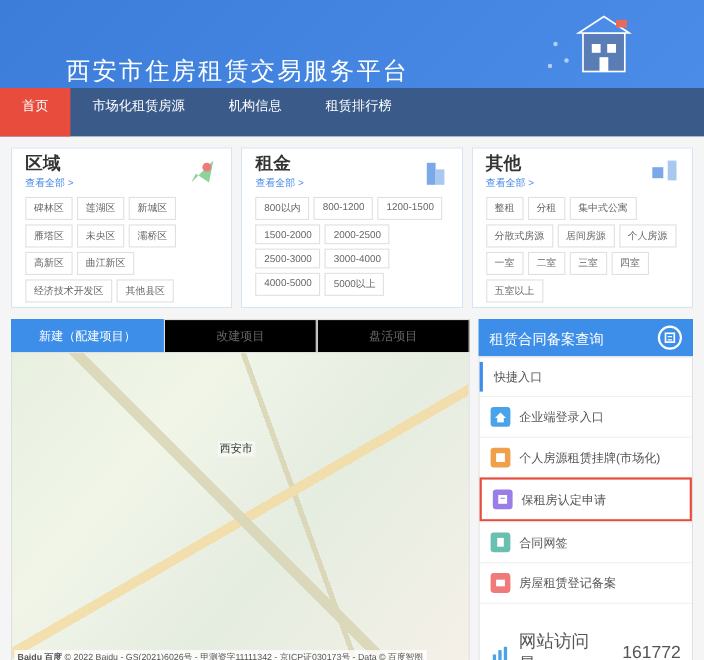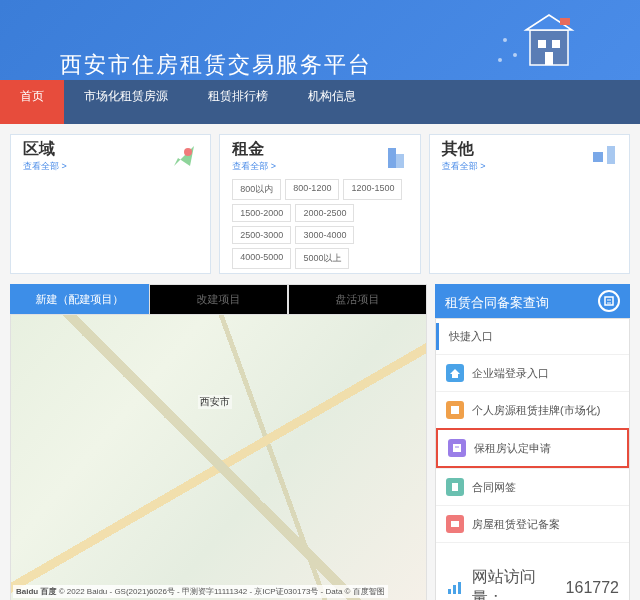--- a/index.html
+++ b/index.html
@@ -55,36 +55,48 @@
     <rect x="70" y="8" width="10" height="7" fill="#e86a5a"></rect>
     <circle cx="15" cy="30" r="2" fill="#fff" opacity="0.6"></circle>
     <circle cx="25" cy="45" r="2" fill="#fff" opacity="0.6"></circle>
     <circle cx="10" cy="50" r="2" fill="#fff" opacity="0.6"></circle>
   </svg>
 </div>
 
 <div class="nav">
   <div class="nav-item active">首页</div>
   <div class="nav-item">市场化租赁房源</div>
+  <div class="nav-item">机构信息</div>
   <div class="nav-item">租赁排行榜</div>
-  <div class="nav-item">机构信息</div>
 </div>
 
 <div class="content">
   <div class="filter-row">
     <div class="filter-card">
       <div class="filter-head">
         <div>
           <div class="filter-title">区域</div>
           <div class="filter-sub">查看全部 &gt;</div>
         </div>
         <svg width="28" height="28">
             <polygon points="4,24 24,4 20,24 8,16" fill="#8ed49a"></polygon>
             <circle cx="18" cy="10" r="4" fill="#f07a7a"></circle>
           </svg>
+      </div>
+      <div class="chips">
+        <span class="chip">碑林区</span>
+        <span class="chip">莲湖区</span>
+        <span class="chip">新城区</span>
+        <span class="chip">雁塔区</span>
+        <span class="chip">未央区</span>
+        <span class="chip">灞桥区</span>
+        <span class="chip">高新区</span>
+        <span class="chip">曲江新区</span>
+        <span class="chip">经济技术开发区</span>
+        <span class="chip">其他县区</span>
       </div>
     </div>
     <div class="filter-card">
       <div class="filter-head">
         <div>
           <div class="filter-title">租金</div>
           <div class="filter-sub">查看全部 &gt;</div>
         </div>
         <svg width="28" height="28">
             <rect x="8" y="6" width="8" height="20" fill="#7aa8e8"></rect>
@@ -107,20 +119,33 @@
       <div class="filter-head">
         <div>
           <div class="filter-title">其他</div>
           <div class="filter-sub">查看全部 &gt;</div>
         </div>
         <svg width="28" height="28">
             <rect x="4" y="10" width="10" height="10" fill="#7aa8e8"></rect>
             <rect x="18" y="4" width="8" height="18" fill="#a8c8f0"></rect>
           </svg>
       </div>
+      <div class="chips">
+        <span class="chip">整租</span>
+        <span class="chip">分租</span>
+        <span class="chip">集中式公寓</span>
+        <span class="chip">分散式房源</span>
+        <span class="chip">居间房源</span>
+        <span class="chip">个人房源</span>
+        <span class="chip">一室</span>
+        <span class="chip">二室</span>
+        <span class="chip">三室</span>
+        <span class="chip">四室</span>
+        <span class="chip">五室以上</span>
+      </div>
     </div>
   </div>
 
   <div class="main-row">
     <div class="left-col">
       <div class="tabs">
         <div class="tab active">新建（配建项目）</div>
         <div class="tab">改建项目</div>
         <div class="tab">盘活项目</div>
       </div>

